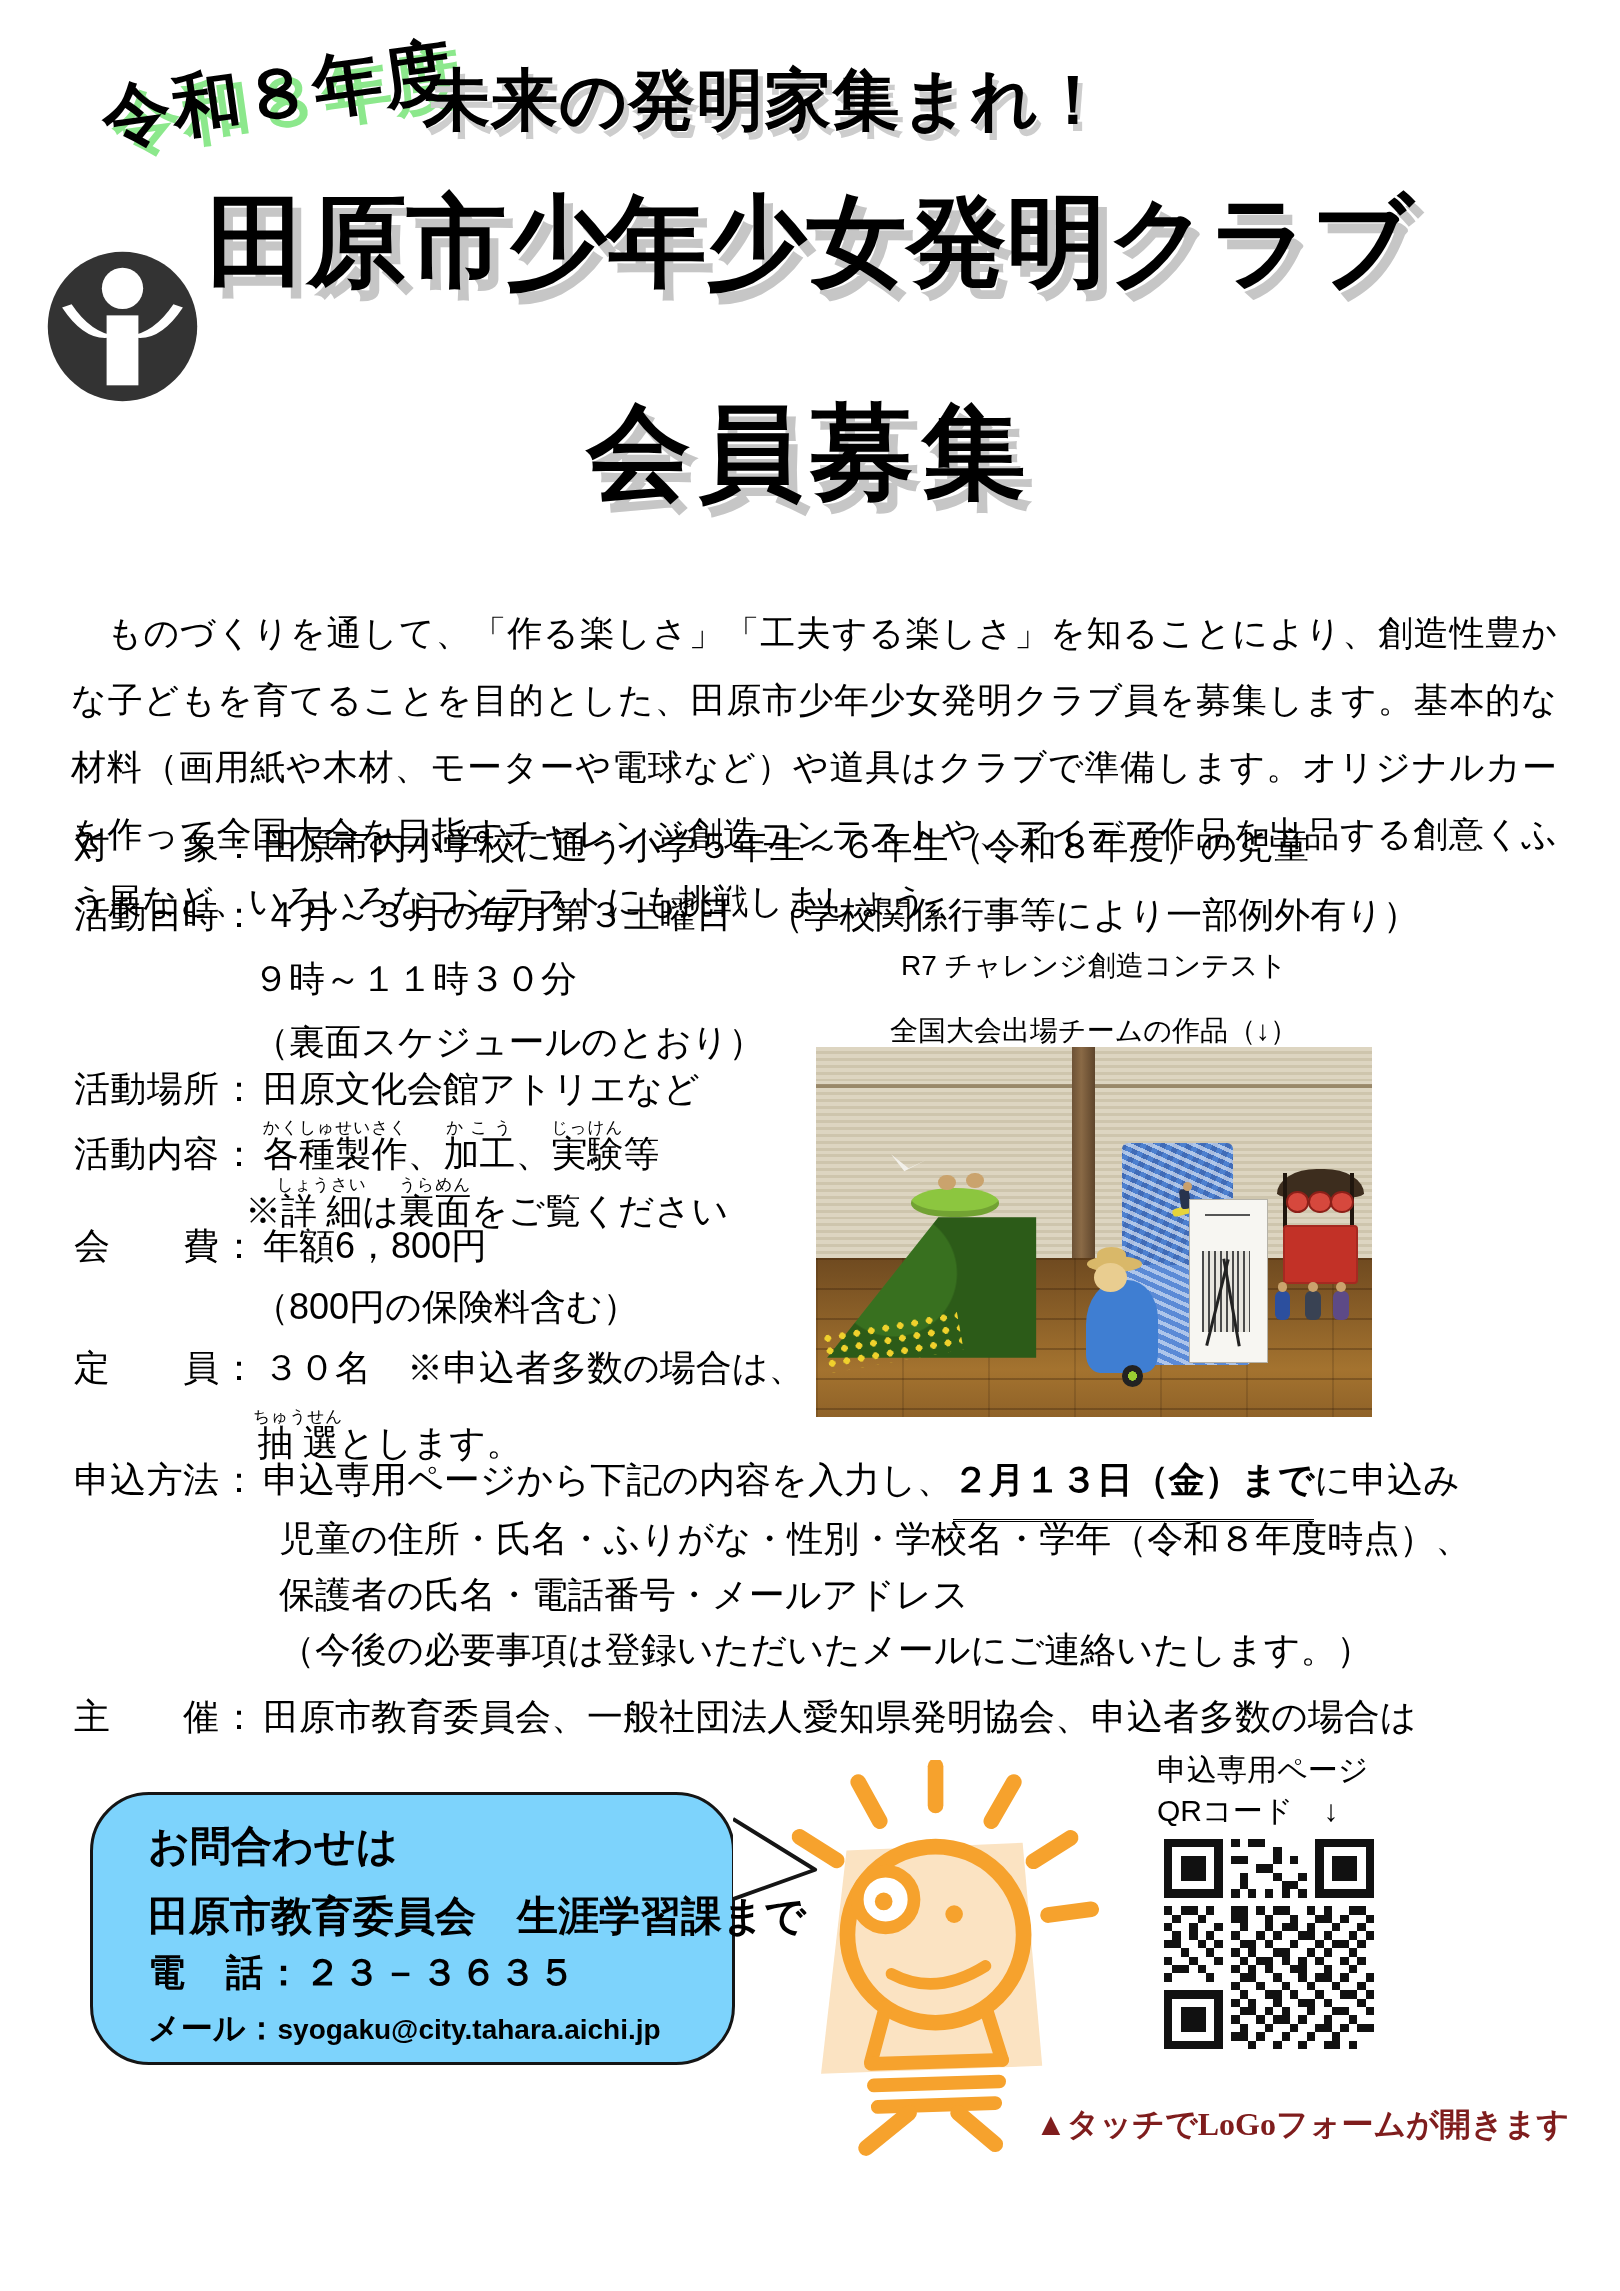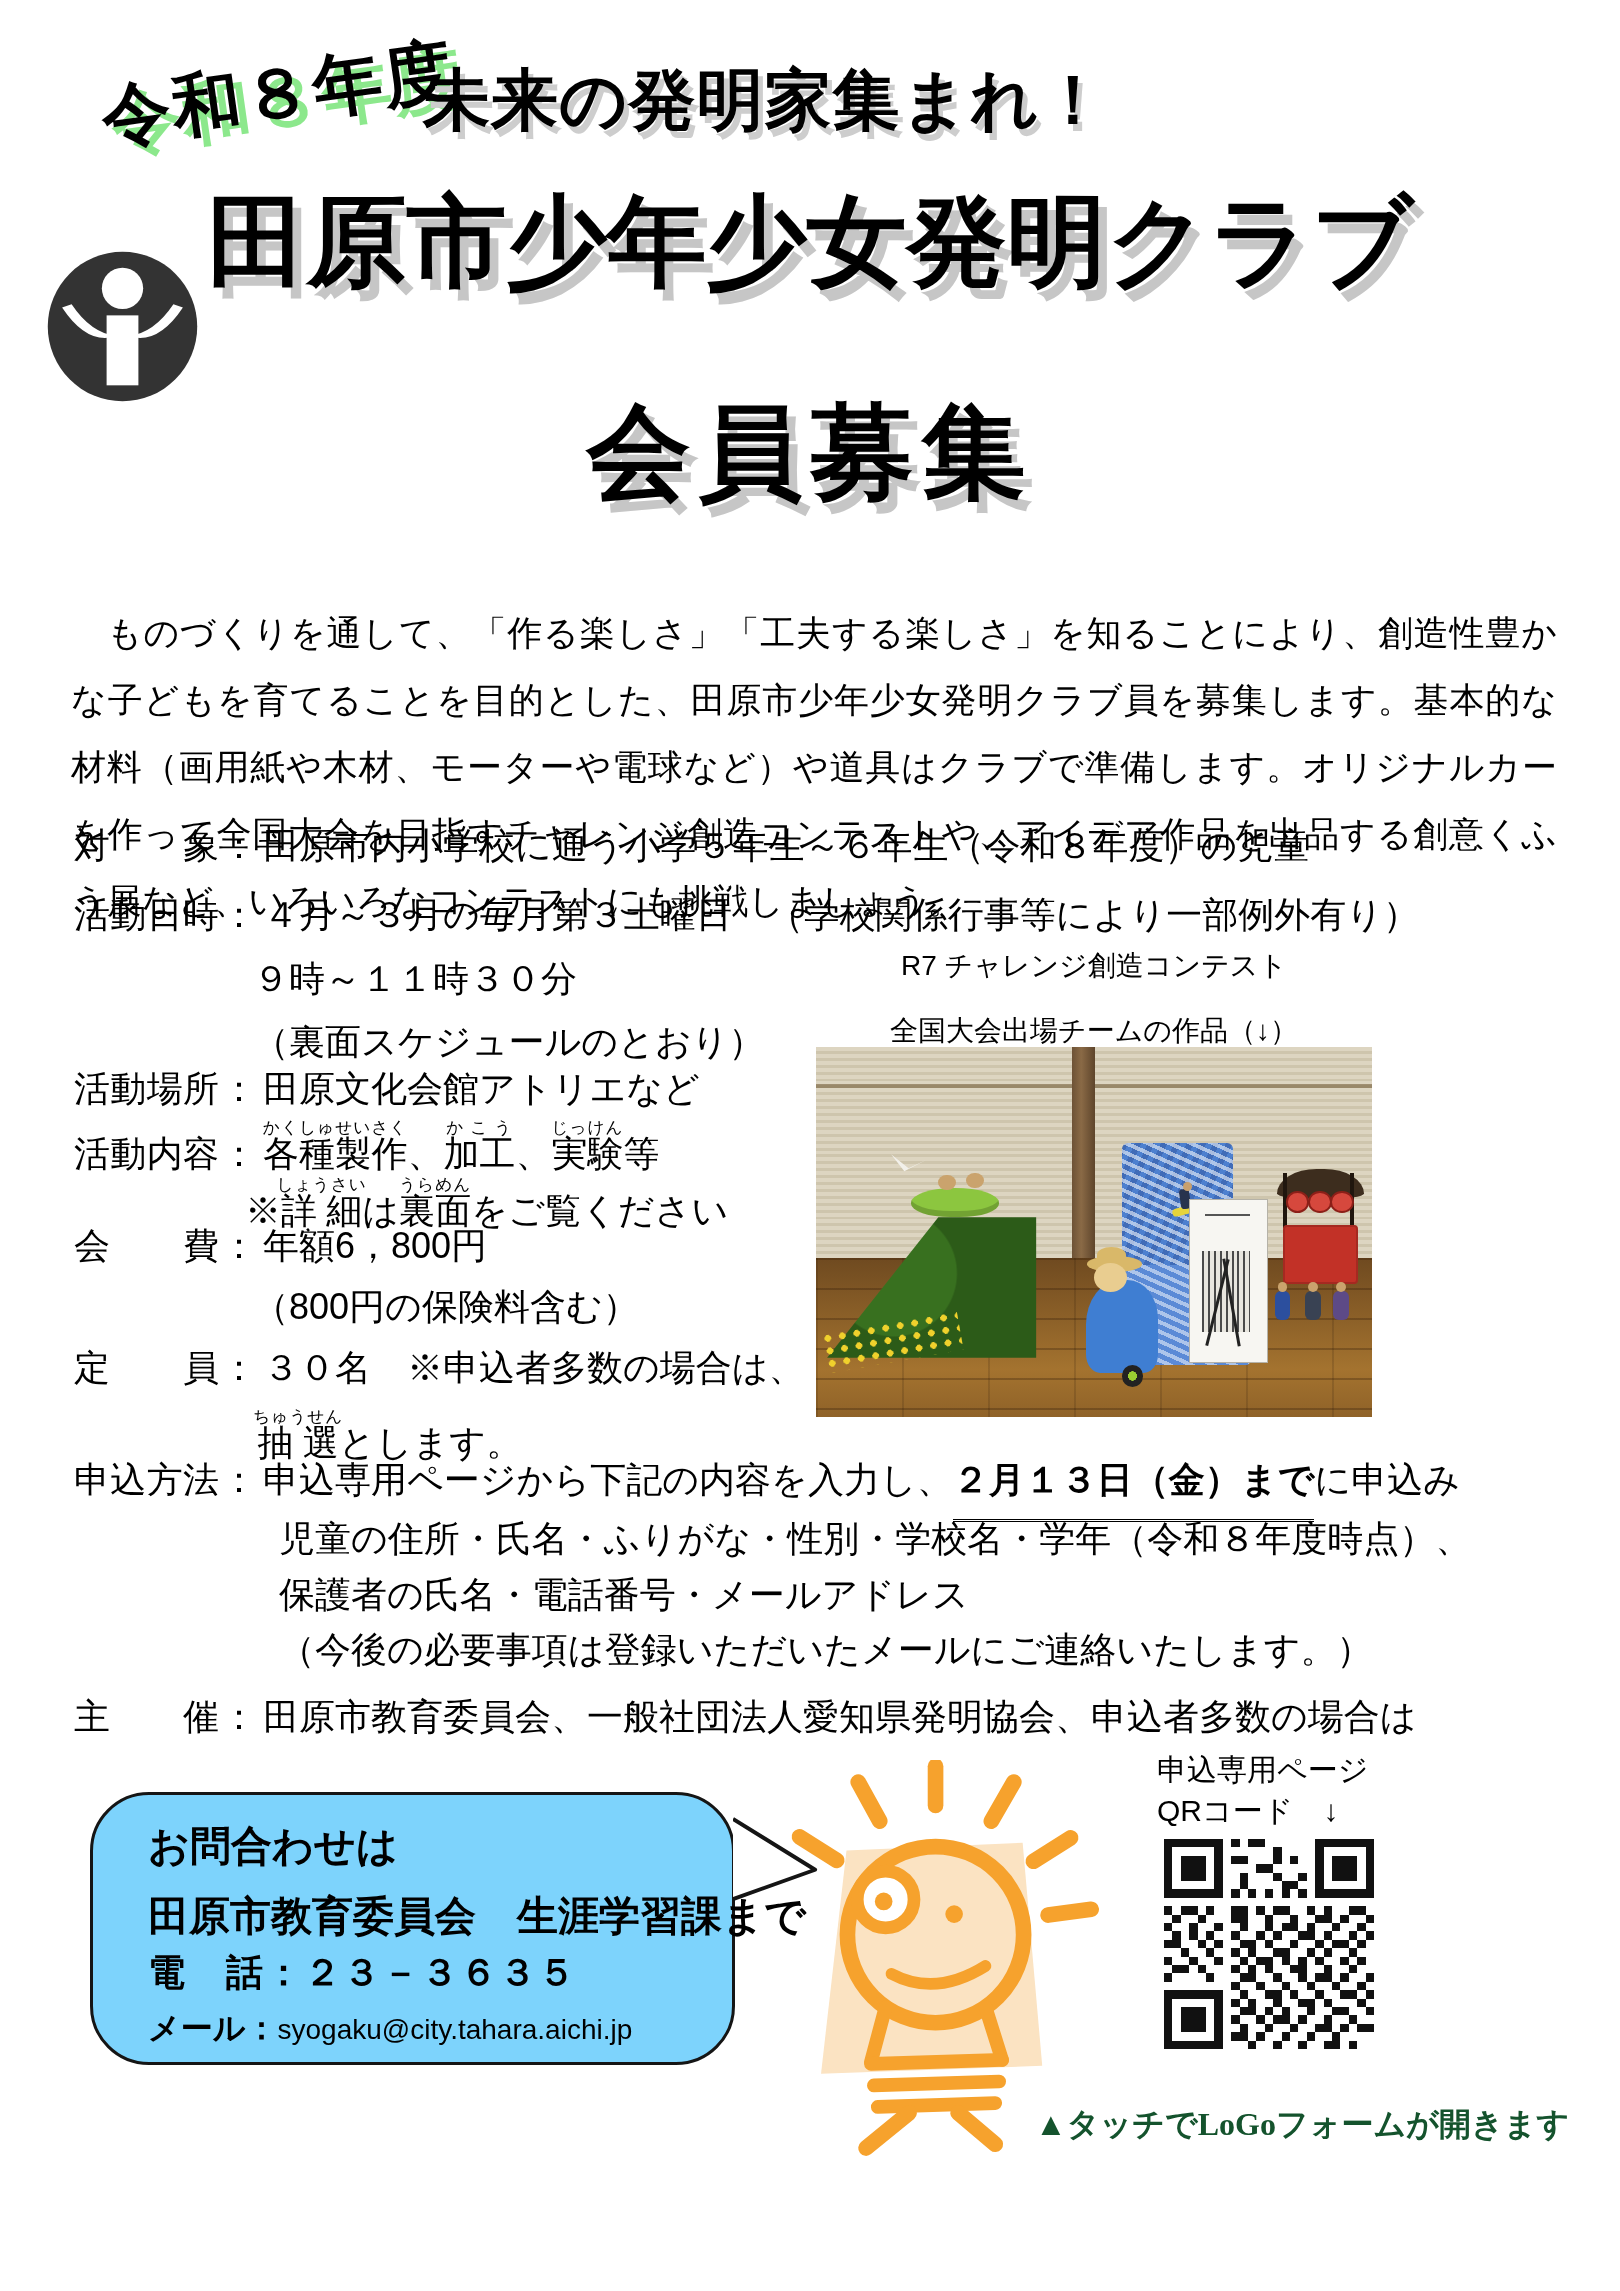--- a/index.html
+++ b/index.html
@@ -93,30 +93,30 @@
   .ph-wheel{position:absolute;left:55%;top:86%;width:21.6px;height:21.6px;border-radius:50%;
         background:radial-gradient(circle,#9acd32 0 30%,#222 31%);}
 
   
   .bubble{position:absolute;left:90px;top:1792px;width:639px;height:267px;background:#7dd3fc;
         border:3.9px solid #151515;border-radius:59px;z-index:2;}
   .bb-heading{position:absolute;left:55px;top:23.5px;font-size:41px;font-weight:bold;white-space:nowrap;}
   .bb-line1{position:absolute;left:55px;top:94px;font-size:41px;font-weight:bold;white-space:nowrap;}
   .bb-tel{position:absolute;left:55px;top:153px;font-size:37px;font-weight:bold;letter-spacing:2px;white-space:nowrap;}
   .bb-mail{position:absolute;left:55px;top:212px;font-size:32px;font-weight:bold;white-space:nowrap;}
-  .mailval{font-size:28px;font-weight:normal;letter-spacing:0;}
+  .mailval{font-size:28px;font-weight:bold;letter-spacing:0;}
   .tail{position:absolute;left:733px;top:1813px;z-index:3;}
 
   
   .bulb{position:absolute;left:776px;top:1760px;}
 
   
   .qr-caption{position:absolute;left:1157px;top:1749px;font-size:30px;line-height:41px;white-space:nowrap;}
   .qr{position:absolute;left:1164px;top:1839px;width:210px;height:210px;}
-  .note-red{position:absolute;left:1035px;top:2103px;font-size:32px;color:#14532d;font-weight:bold;
+  .note-red{position:absolute;left:1035px;top:2103px;font-size:32px;color:#7f1d1d;font-weight:bold;
         font-family:"Liberation Serif",serif;white-space:nowrap;}
 </style>
 </head>
 <body>
 
 <div class="page">
 
   <div class="year">令和８年度</div>
   <div class="catch">未来の発明家集まれ！</div>
   <svg class="logo" viewBox="0 0 100 100">

